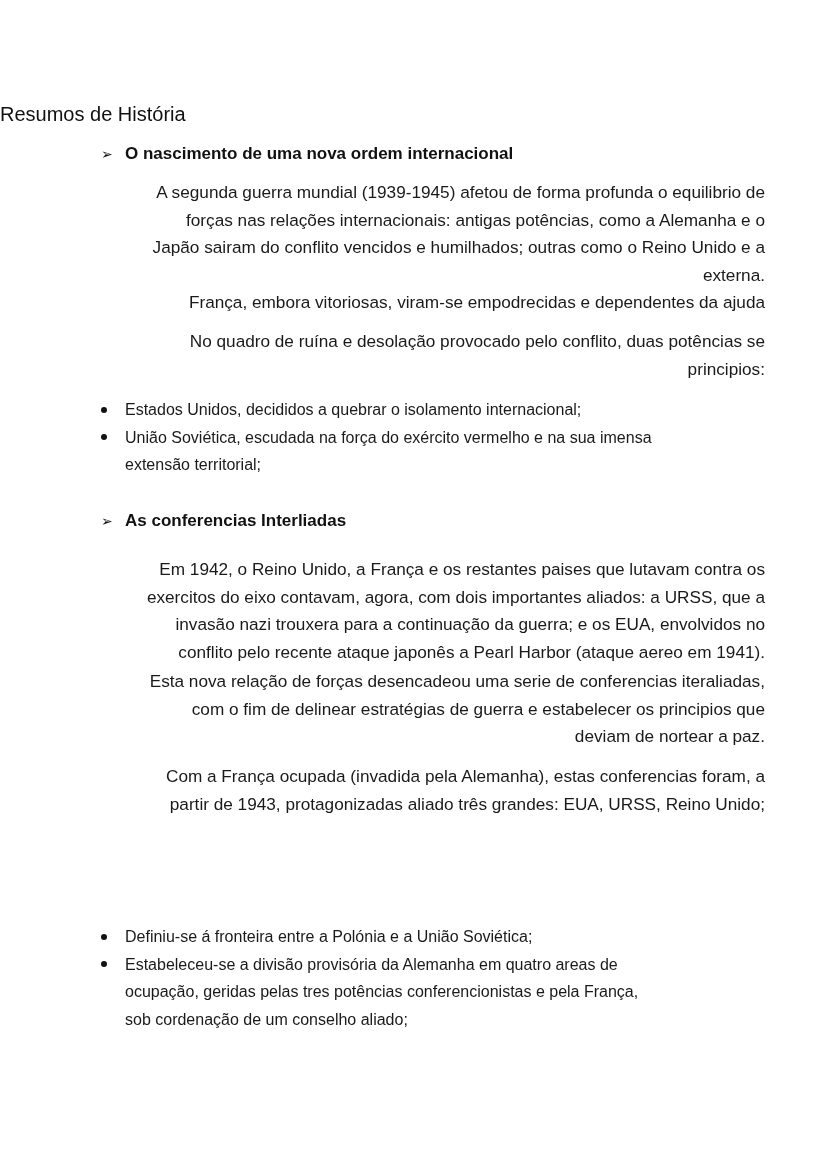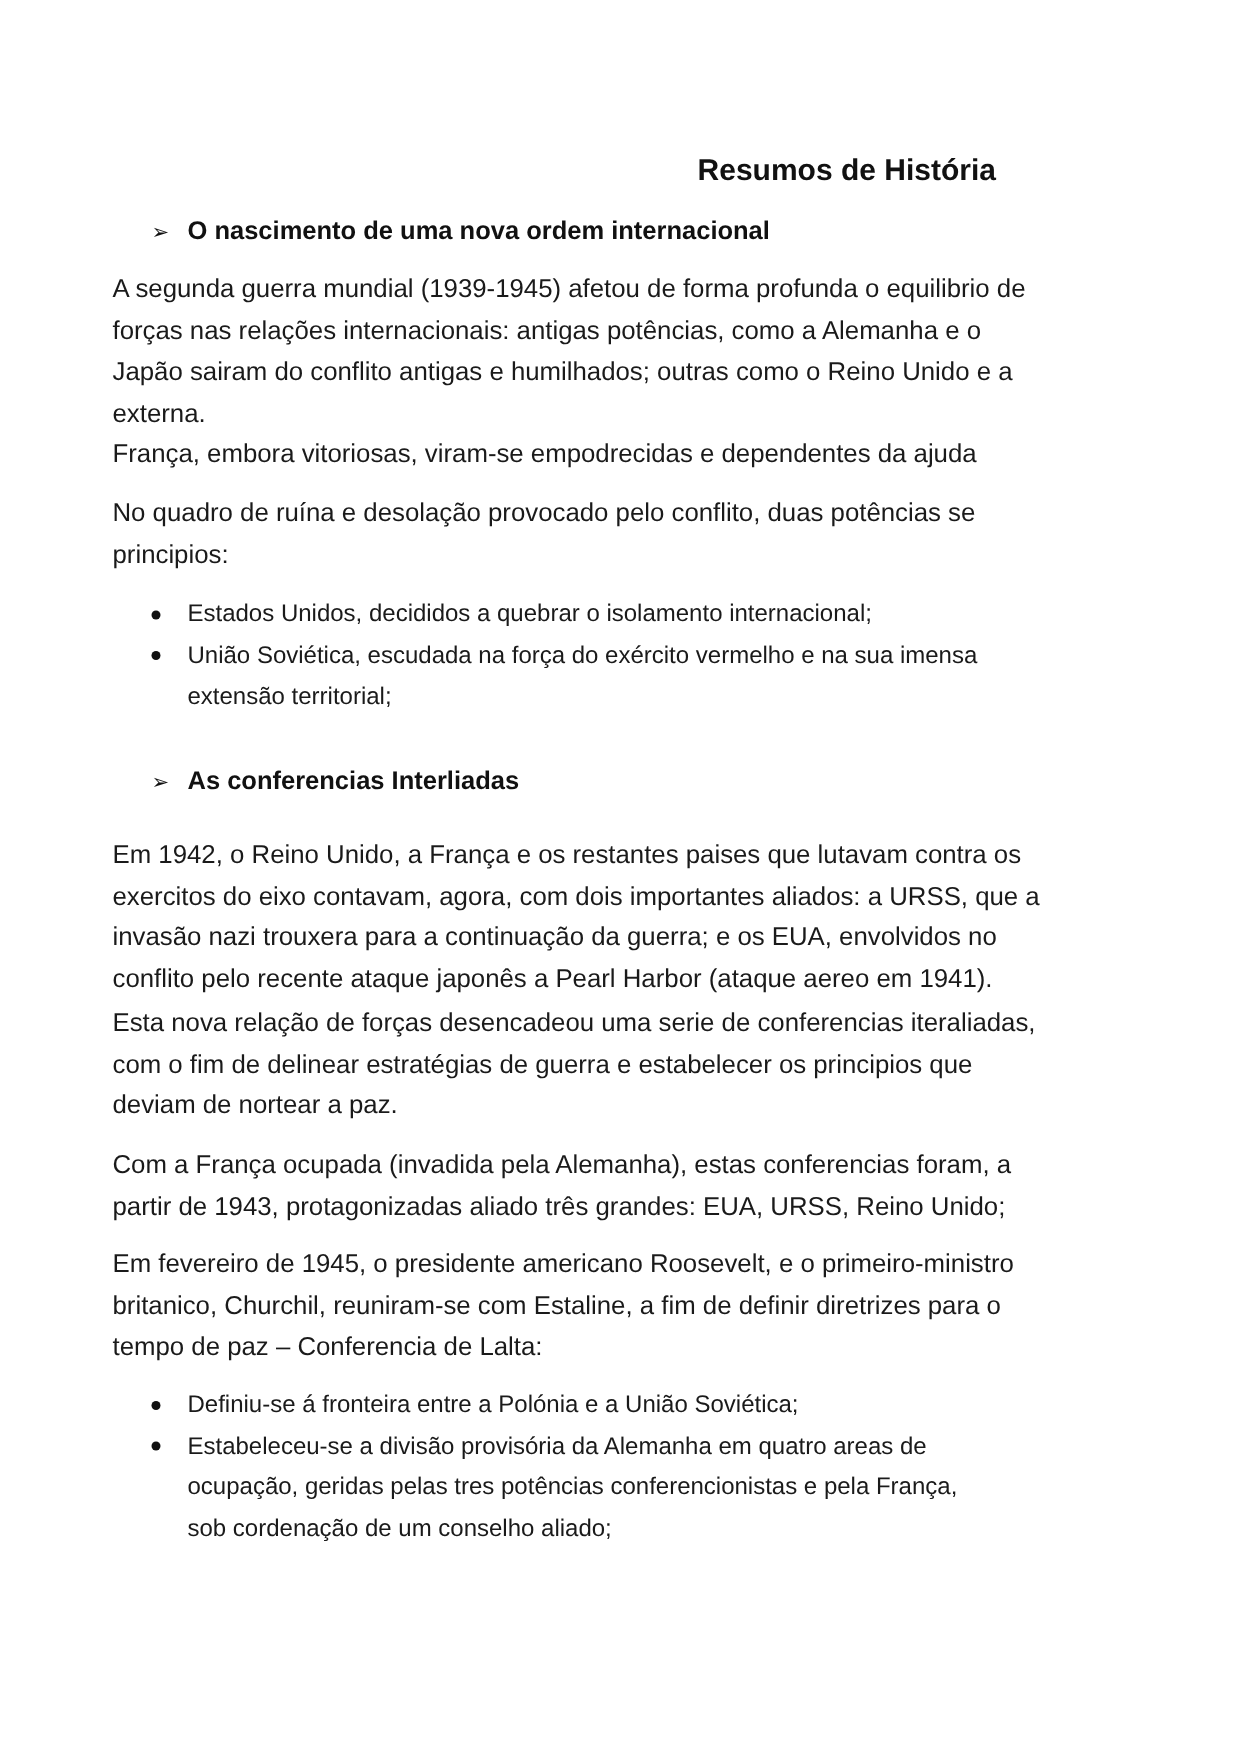--- a/index.html
+++ b/index.html
@@ -21,22 +21,22 @@
       top: 0;
       width: 828px;
       height: 1171px;
       background: #ffffff;
     }
     .title {
       position: absolute;
       left: 0;
       width: 664px;
       top: 101px;
-      text-align: right;
-      font-weight: bold;
+      text-align: left;
+      font-weight: normal;
       font-size: 20px;
       line-height: 26px;
       color: #111111;
       margin: 0;
     }
     .heading {
       position: absolute;
       left: 101px;
       font-weight: bold;
       font-size: 17px;
@@ -57,20 +57,21 @@
       left: 75px;
       width: 690px;
       font-size: 17.2px;
       line-height: 27.6px;
       color: #1a1a1a;
       margin: 0;
       white-space: nowrap;
     }
     .para .line {
       display: block;
+      text-align: right;
     }
     .blist {
       position: absolute;
       left: 101px;
       width: 670px;
       margin: 0;
       padding: 0;
       list-style: none;
       font-size: 16px;
       line-height: 27.6px;
@@ -111,21 +112,21 @@
   <h1 class="title">Resumos de História</h1>
 
   <div class="heading" style="top:143px;">
     <span class="arrow">➢</span>
     <span>O nascimento de uma nova ordem internacional</span>
   </div>
 
   <p class="para" style="top:179px;">
     <span class="line">A segunda guerra mundial (1939-1945) afetou de forma profunda o equilibrio de</span>
     <span class="line">forças nas relações internacionais: antigas potências, como a Alemanha e o</span>
-    <span class="line">Japão sairam do conflito antigas e humilhados; outras como o Reino Unido e a</span>
+    <span class="line">Japão sairam do conflito vencidos e humilhados; outras como o Reino Unido e a</span>
     <span class="line">externa.</span>
     <span class="line">França, embora vitoriosas, viram-se empodrecidas e dependentes da ajuda</span>
   </p>
 
   <p class="para" style="top:328px;">
     <span class="line">No quadro de ruína e desolação provocado pelo conflito, duas potências se</span>
     <span class="line">principios:</span>
   </p>
 
   <ul class="blist" style="top:396px;">
@@ -156,25 +157,20 @@
     <span class="line">Esta nova relação de forças desencadeou uma serie de conferencias iteraliadas,</span>
     <span class="line">com o fim de delinear estratégias de guerra e estabelecer os principios que</span>
     <span class="line">deviam de nortear a paz.</span>
   </p>
 
   <p class="para" style="top:763px;">
     <span class="line">Com a França ocupada (invadida pela Alemanha), estas conferencias foram, a</span>
     <span class="line">partir de 1943, protagonizadas aliado três grandes: EUA, URSS, Reino Unido;</span>
   </p>
 
-  <p class="para" style="top:829px;">
-    <span class="line">Em fevereiro de 1945, o presidente americano Roosevelt, e o primeiro-ministro</span>
-    <span class="line">britanico, Churchil, reuniram-se com Estaline, a fim de definir diretrizes para o</span>
-    <span class="line">tempo de paz – Conferencia de Lalta:</span>
-  </p>
 
   <ul class="blist" style="top:923px;">
     <li>
       <span class="bullet"></span>
       <span class="line">Definiu-se á fronteira entre a Polónia e a União Soviética;</span>
     </li>
     <li>
       <span class="bullet"></span>
       <span class="line">Estabeleceu-se a divisão provisória da Alemanha em quatro areas de</span>
       <span class="line">ocupação, geridas pelas tres potências conferencionistas e pela França,</span>

